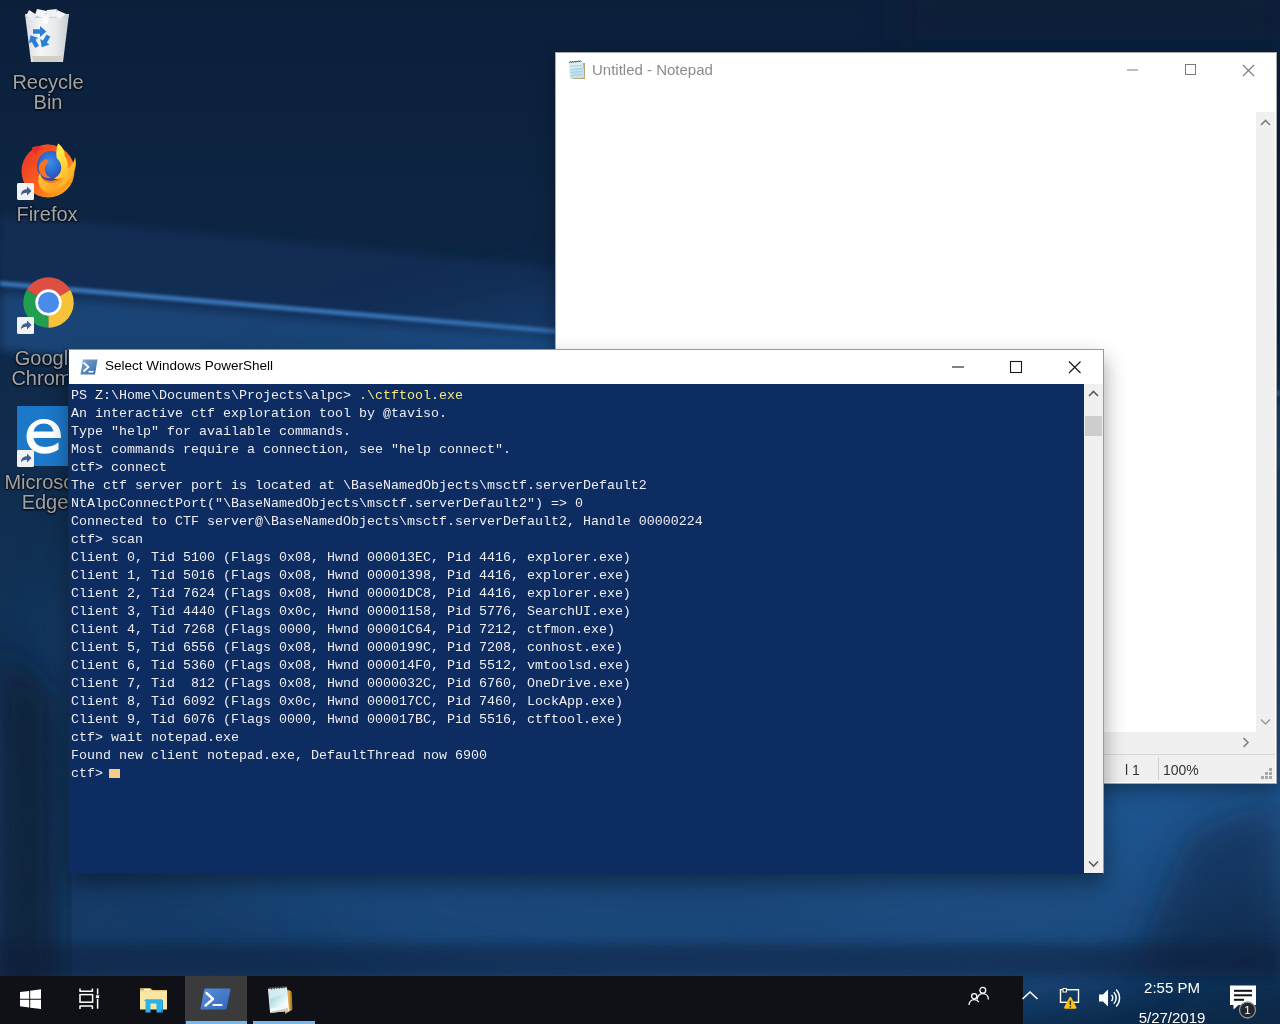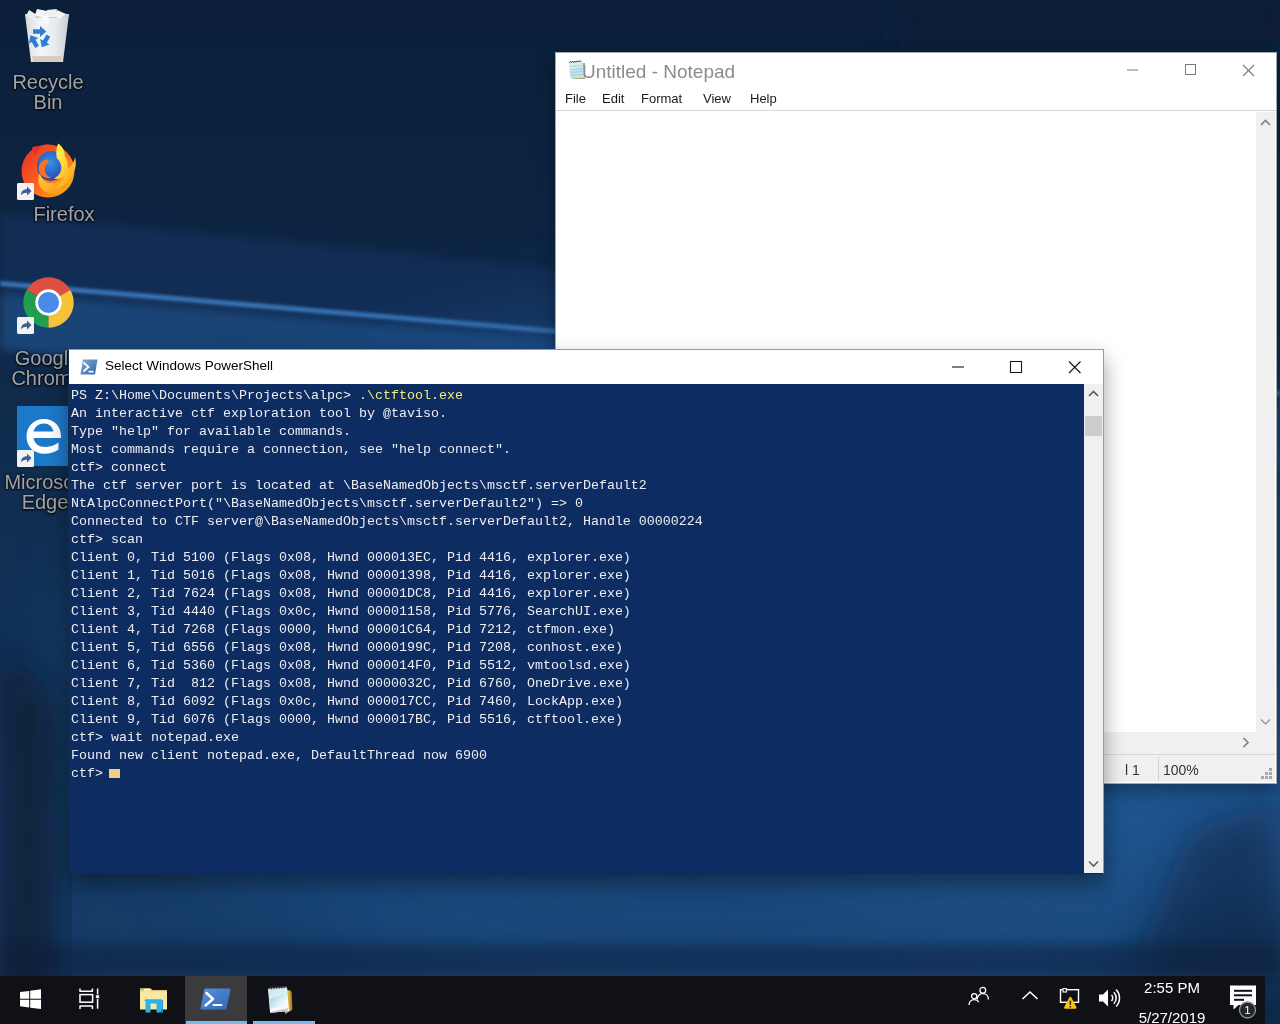--- a/index.html
+++ b/index.html
@@ -5,21 +5,21 @@
 * { margin:0; padding:0; box-sizing:border-box; }
 html,body { width:1280px; height:1024px; overflow:hidden; background:#0d2240; font-family:"Liberation Sans",sans-serif; }
 #wall { position:absolute; left:0; top:0; width:1280px; height:1024px; }
 .dicon { position:absolute; text-align:center; color:#a3a3a3; font-size:20px; line-height:20px;
   text-shadow:0 1px 2px rgba(0,0,0,.95), 0 0 3px rgba(0,0,0,.7); }
 .shortcut { position:absolute; width:17px; height:17px; background:#f2f2f2; border-radius:2px; }
 
 #notepad { position:absolute; left:555px; top:52px; width:722px; height:732px;
   background:#fff; border:1px solid #a8a8a8; box-shadow:0 6px 18px rgba(0,0,0,.35); }
 #np-title { position:relative; height:34px; background:#fff; }
-#np-title .ttext { position:absolute; left:26px; top:8px; font-size:19px; color:#8b8b8b; }
+#np-title .ttext { position:absolute; left:36px; top:8px; font-size:15px; color:#8b8b8b; }
 #np-menu { position:relative; height:24px; background:#fff; border-bottom:1px solid #d7d7d7; font-size:13px; color:#1b1b1b; }
 #np-menu span { position:absolute; top:4px; }
 #np-client { position:absolute; left:1px; top:59px; right:1px; bottom:29px; background:#fff; }
 #np-vscroll { position:absolute; right:0; top:0; width:19px; bottom:22px; background:#f0f0f0; }
 #np-hscroll { position:absolute; left:0; right:0; bottom:0; height:22px; background:#f0f0f0; }
 #np-status { position:absolute; left:1px; right:1px; bottom:1px; height:28px; background:#f0f0f0; border-top:1px solid #d7d7d7; font-size:14px; color:#333; }
 
 .cap { position:absolute; top:0; width:58px; height:34px; }
 
 #psw { position:absolute; left:68px; top:349px; width:1036px; height:525px;
@@ -27,21 +27,21 @@
   border-color:#9a9a9a #9a9a9a #132a4c #132a4c; }
 #ps-title { position:relative; height:17px; background:#fff; }
 #ps-title .ttext { position:absolute; left:36px; top:8px; font-size:13.5px; color:#000; }
 #ps-console { position:absolute; left:0; top:34px; right:19px; bottom:0; background:#0c2c62; overflow:hidden; }
 #ps-console pre { font-family:"Liberation Mono",monospace; font-size:13.333px; line-height:18px; color:#eeedf0; padding:3px 0 0 2px; }
 #ps-console .y { color:#f2e87c; }
 #ps-scroll { position:absolute; right:0; top:34px; width:19px; bottom:0; background:#f0f0f0; }
 #ps-thumb { position:absolute; left:1px; right:1px; top:32px; height:20px; background:#cdcdcd; }
 .cursorblk { display:inline-block; width:11px; height:9px; background:#f3cd85; vertical-align:baseline; position:relative; top:1px; margin-left:-2px; }
 
-#taskbar { position:absolute; left:0; top:976px; width:1265px; height:48px; background:#0f1116; }
+#taskbar { position:absolute; left:0; top:976px; width:1023px; height:48px; background:#0f1116; }
 .tbtn { position:absolute; top:0; height:48px; }
 #tb-ps { left:185px; width:62px; background:#3b3b3e; }
 .uline { position:absolute; bottom:0; height:3px; background:#76b9ed; }
 #clock { position:absolute; left:1132px; top:0; width:80px; height:48px; text-align:center; font-size:15px; color:#fff; }
 </style>
 </head>
 <body>
 <svg id="wall" width="1280" height="1024" viewBox="0 0 1280 1024">
   <defs>
     <linearGradient id="base" x1="0" y1="0" x2="0" y2="1">
@@ -134,21 +134,21 @@
       </linearGradient>
     </defs>
     <circle cx="28" cy="31" r="26.5" fill="url(#ffbody)"></circle>
     <ellipse cx="31" cy="26" rx="14" ry="15" fill="url(#ffglobe)"></ellipse>
     <path d="M20,33 c1,7 7,11 14,10 c5,-0.8 8.5,-4 10,-8 c2.5,6 0.5,13 -5.5,16.5 c-6,3.5 -14,2 -18,-4 c-2.5,-3.8 -3,-9.5 -0.5,-14.5 z" fill="url(#fftail)"></path>
     <path d="M29,22 c-3.5,2.5 -5,6.5 -3.5,10.5 c1,2.8 3.2,4.6 6,5.2 c-5.5,1.5 -11,-1.5 -12.5,-7 c-1.3,-5 1.5,-10 7,-11.5 c1.2,-0.3 2.2,0.8 3,2.8 z" fill="#f97123"></path>
     <path d="M38,3.5 c5,3.5 7,8 6.8,12.5 c2.6,3.6 3.6,8 2.8,12.8 c4.2,-2.6 6.8,-7 7.4,-11.8 c1.5,5.2 1.2,10.8 -1.4,15.6 c-3,9 -10.4,14.8 -19.4,16 c6,-2.8 9.4,-7 10.2,-12 c-3.4,2.2 -7,2.9 -10.7,2 c5,-2.6 7.6,-6.4 7.6,-11.1 c0,-3.6 -1.7,-6.4 -4.5,-9.2 c-1,-4.7 -0.5,-9.8 1.2,-14.8 z" fill="url(#ffflame)"></path>
     <path d="M12,7.5 c3,-1.5 6.2,-1.7 8.8,-0.6 c-2.4,1.9 -4,4.7 -4.4,7.9 c-2.8,-1.7 -4.3,-4.5 -4.4,-7.3 z" fill="#e7302a"></path>
     <path d="M23.5,5 c2.5,-0.8 5,-0.8 7,0 c-1.8,1.4 -3,3.4 -3.4,5.8 c-2.2,-1.3 -3.4,-3.4 -3.6,-5.8 z" fill="#f04f24"></path>
   </svg>
-  <div class="dicon" style="left:24px;top:204px;width:80px">Firefox</div>
+  <div class="dicon" style="left:7px;top:204px;width:80px">Firefox</div>
   <svg class="shortcut" style="left:17px;top:183px" width="17" height="17" viewBox="0 0 17 17">
     <rect width="17" height="17" fill="#f2f2f2"></rect>
     <path d="M4,12.5 c0,-4.2 2.2,-6.3 6,-6.3 l0,-2.8 4.5,4.6 -4.5,4.6 0,-2.9 c-2.8,-0.1 -4.8,0.8 -6,2.8 z" fill="#3f5e94"></path>
   </svg>
 
   <svg style="position:absolute;left:21px;top:275px" width="55" height="55" viewBox="0 0 48 48">
     <path d="M24,24 L4.95,13 A22,22 0 0 1 43.05,13 Z" fill="#dd4f41"></path>
     <path d="M24,24 L4.95,13 A22,22 0 0 0 24,46 Z" fill="#229e51"></path>
     <path d="M24,24 L24,46 A22,22 0 0 0 43.05,13 Z" fill="#f6c338"></path>
     <circle cx="24" cy="24" r="11.5" fill="#fff"></circle>
@@ -191,27 +191,20 @@
     <div class="ttext">Untitled - Notepad</div>
     <svg class="cap" style="left:547px" width="58" height="34">
         <line x1="24" y1="17" x2="35" y2="17" stroke="#7a7a7a" stroke-width="1"></line>
       </svg>
     <svg class="cap" style="left:605px" width="58" height="34">
         <rect x="24.5" y="11.5" width="10" height="10" fill="none" stroke="#7a7a7a" stroke-width="1"></rect>
       </svg>
     <svg class="cap" style="left:663px" width="58" height="34">
         <path d="M24,12 l11,11 M35,12 l-11,11" stroke="#7a7a7a" stroke-width="1.1"></path>
       </svg>
-  </div>
-  <div id="np-menu">
-    <span style="left:9px">File</span>
-      <span style="left:46px">Edit</span>
-      <span style="left:85px">Format</span>
-      <span style="left:147px">View</span>
-      <span style="left:194px">Help</span>
   </div>
   <div id="np-client">
     <div id="np-vscroll">
       <svg style="position:absolute;left:4px;top:7px" width="11" height="8">
           <path d="M1,6 l4.5,-4.5 4.5,4.5" fill="none" stroke="#7f7f7f" stroke-width="1.6"></path>
         </svg>
       <svg style="position:absolute;left:4px;bottom:6px" width="11" height="8">
           <path d="M1,1.5 l4.5,4.5 4.5,-4.5" fill="none" stroke="#9a9a9a" stroke-width="1.5"></path>
         </svg>
     </div>

